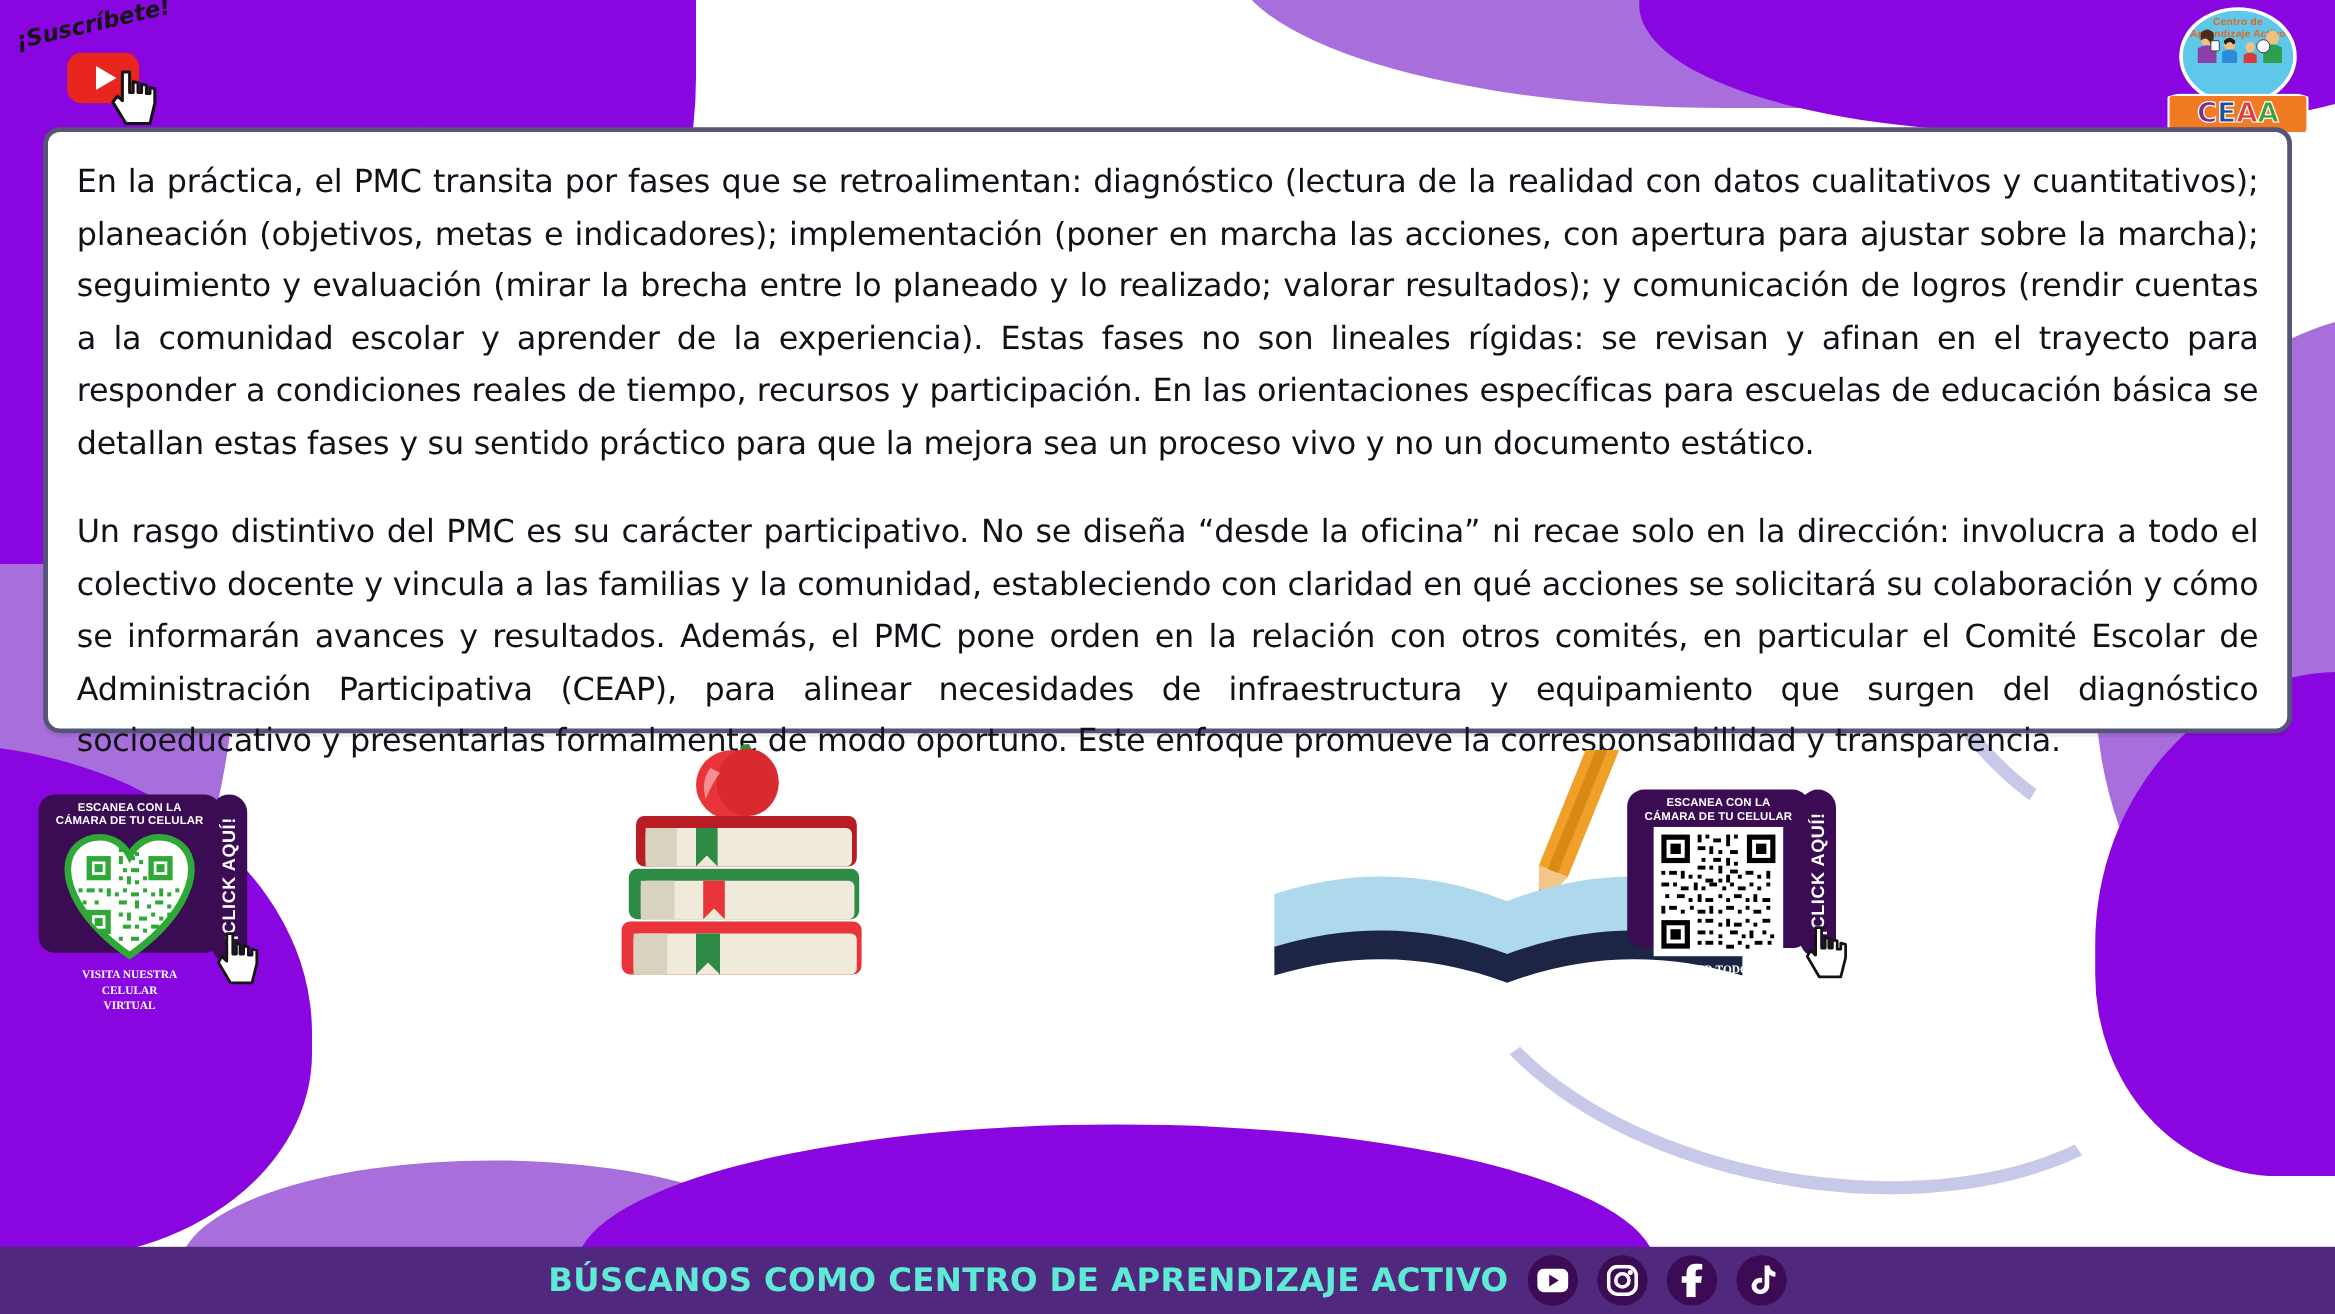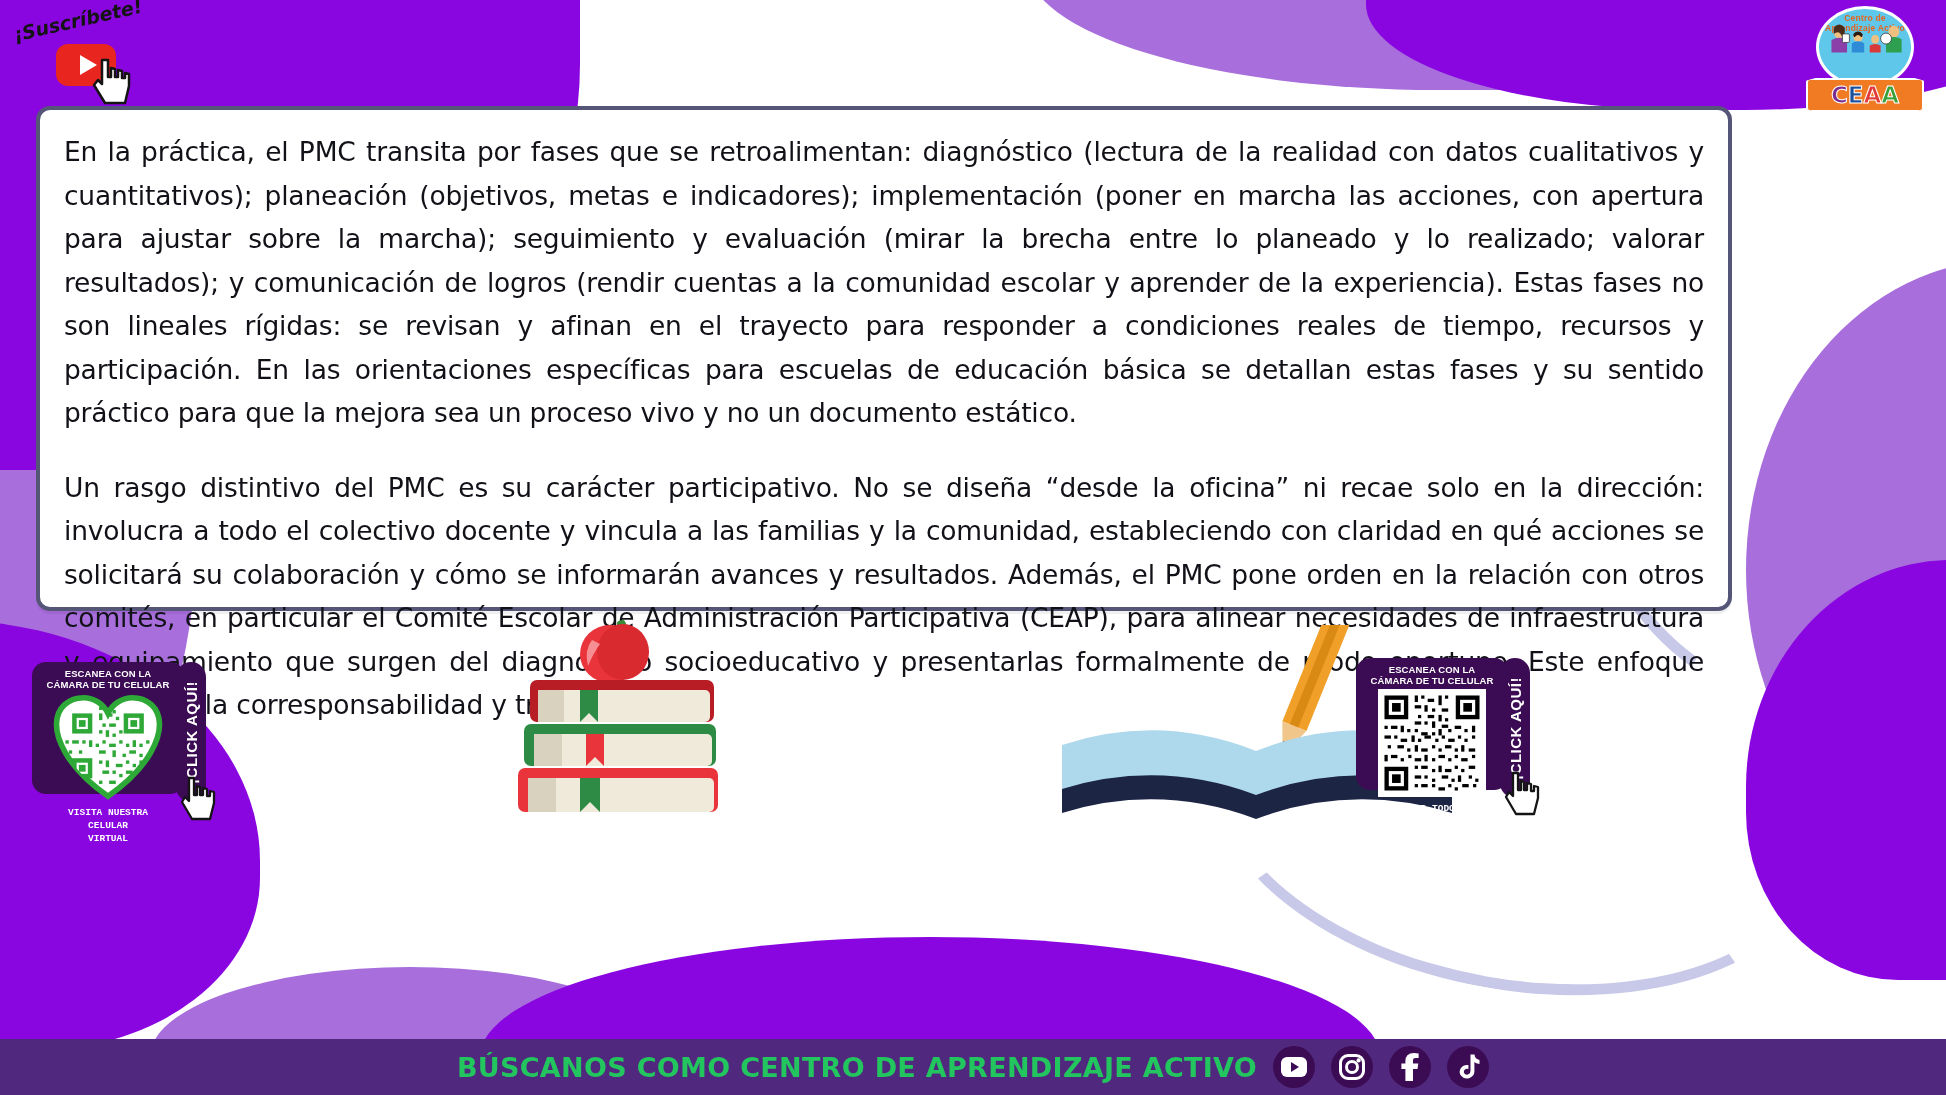--- a/index.html
+++ b/index.html
@@ -82,21 +82,21 @@
   .swirl { position:absolute; border: 11px solid #C8C8E8; border-color:#C8C8E8 transparent transparent transparent; border-radius:50%; }
   .swirl-a { left: 560px; top: -300px; width: 620px; height: 420px; transform: rotate(12deg); }
   .swirl-b { left: 100px; top: 700px; width: 700px; height: 380px; border-color: transparent transparent #C8C8E8 transparent; transform: rotate(-6deg); }
   .swirl-c { right: 120px; top: 630px; width: 620px; height: 360px; border-color: transparent transparent #C8C8E8 transparent; transform: rotate(10deg); }
   .swirl-d { right: -40px; top: 150px; width: 420px; height: 560px; border-color: transparent transparent transparent #C8C8E8; transform: rotate(-14deg); }
 
   
   .text-card {
     position:absolute;
     left: 36px; top: 106px;
-    width: 1696px; height: 505px;
+    width: 1874px; height: 505px;
     background: #ffffff;
     border: 4px solid #555577;
     border-radius: 14px;
     box-shadow: 0 3px 0 rgba(0,0,0,.06);
     padding: 20px 24px 16px 24px;
   }
   .para {
     font-family: "DejaVu Sans", sans-serif;
     font-size: 26.5px;
     line-height: 43.5px;
@@ -186,21 +186,21 @@
   .qr-top-text {
     color:#ffffff; font-weight:bold;
     font-size: 9.5px; line-height: 11px;
     letter-spacing: .1px;
     font-family:"Liberation Sans", sans-serif;
   }
   .qr-bottom-text {
     color:#ffffff; font-weight:bold;
     font-size: 9.5px; line-height: 11px;
     margin-top: 2px;
-    font-family:Liberation Mono, monospace;
+    font-family:Liberation Serif, serif;
   }
   .qr-img { width: 112px; height: 108px; margin: 3px auto 0 auto; }
   .click-tab {
     position:absolute;
     width: 30px; height: 140px;
     background: #3B0B54;
     border-radius: 15px;
     display:flex; align-items:center; justify-content:center;
   }
   .click-tab.left  { left: 176px;  top: 662px; }
@@ -218,21 +218,21 @@
 
   
   .footer {
     position:absolute; left:0; bottom:0;
     width: 1946px; height: 56px;
     background: #50297E;
     display:flex; align-items:center; justify-content:center;
     gap: 16px;
   }
   .footer-text {
-    color:#22c55e; font-weight:bold;
+    color:#5eead4; font-weight:bold;
     font-size: 27px; letter-spacing: .3px;
     font-family:"DejaVu Sans", sans-serif;
   }
   .social {
     width: 42px; height: 42px; border-radius: 50%;
     background: #3B0B54;
     display:flex; align-items:center; justify-content:center;
   }
 
   

